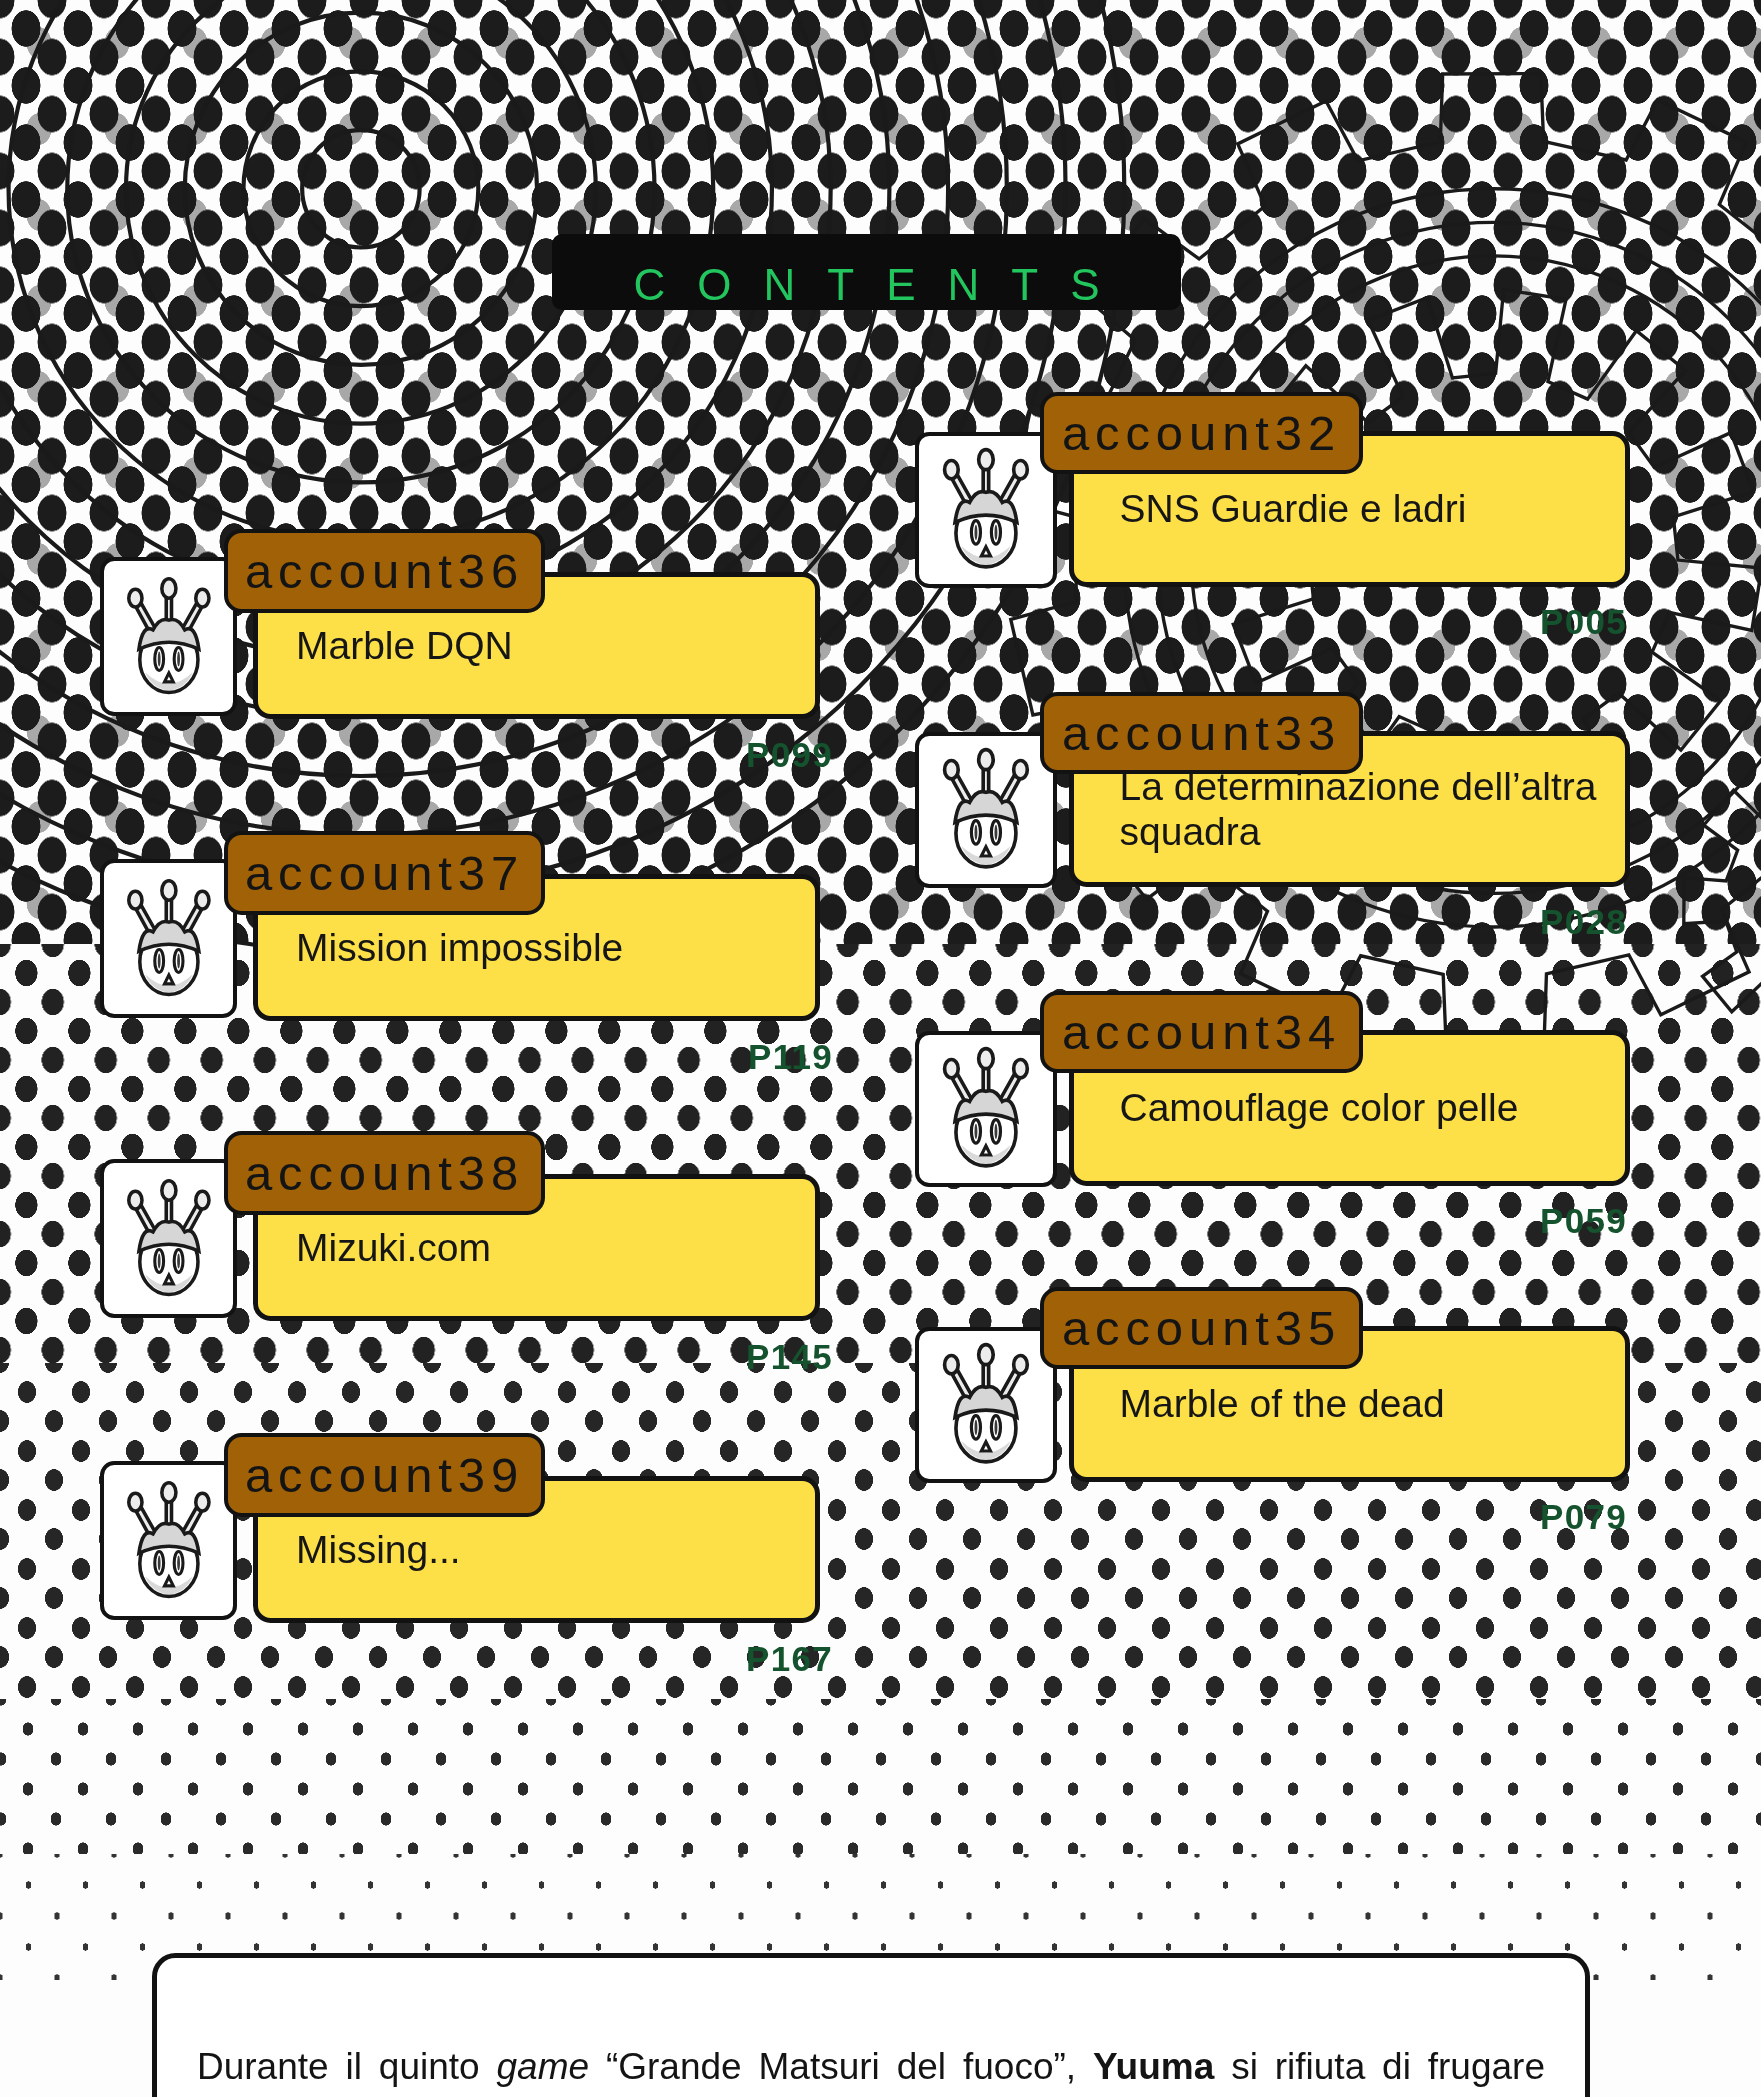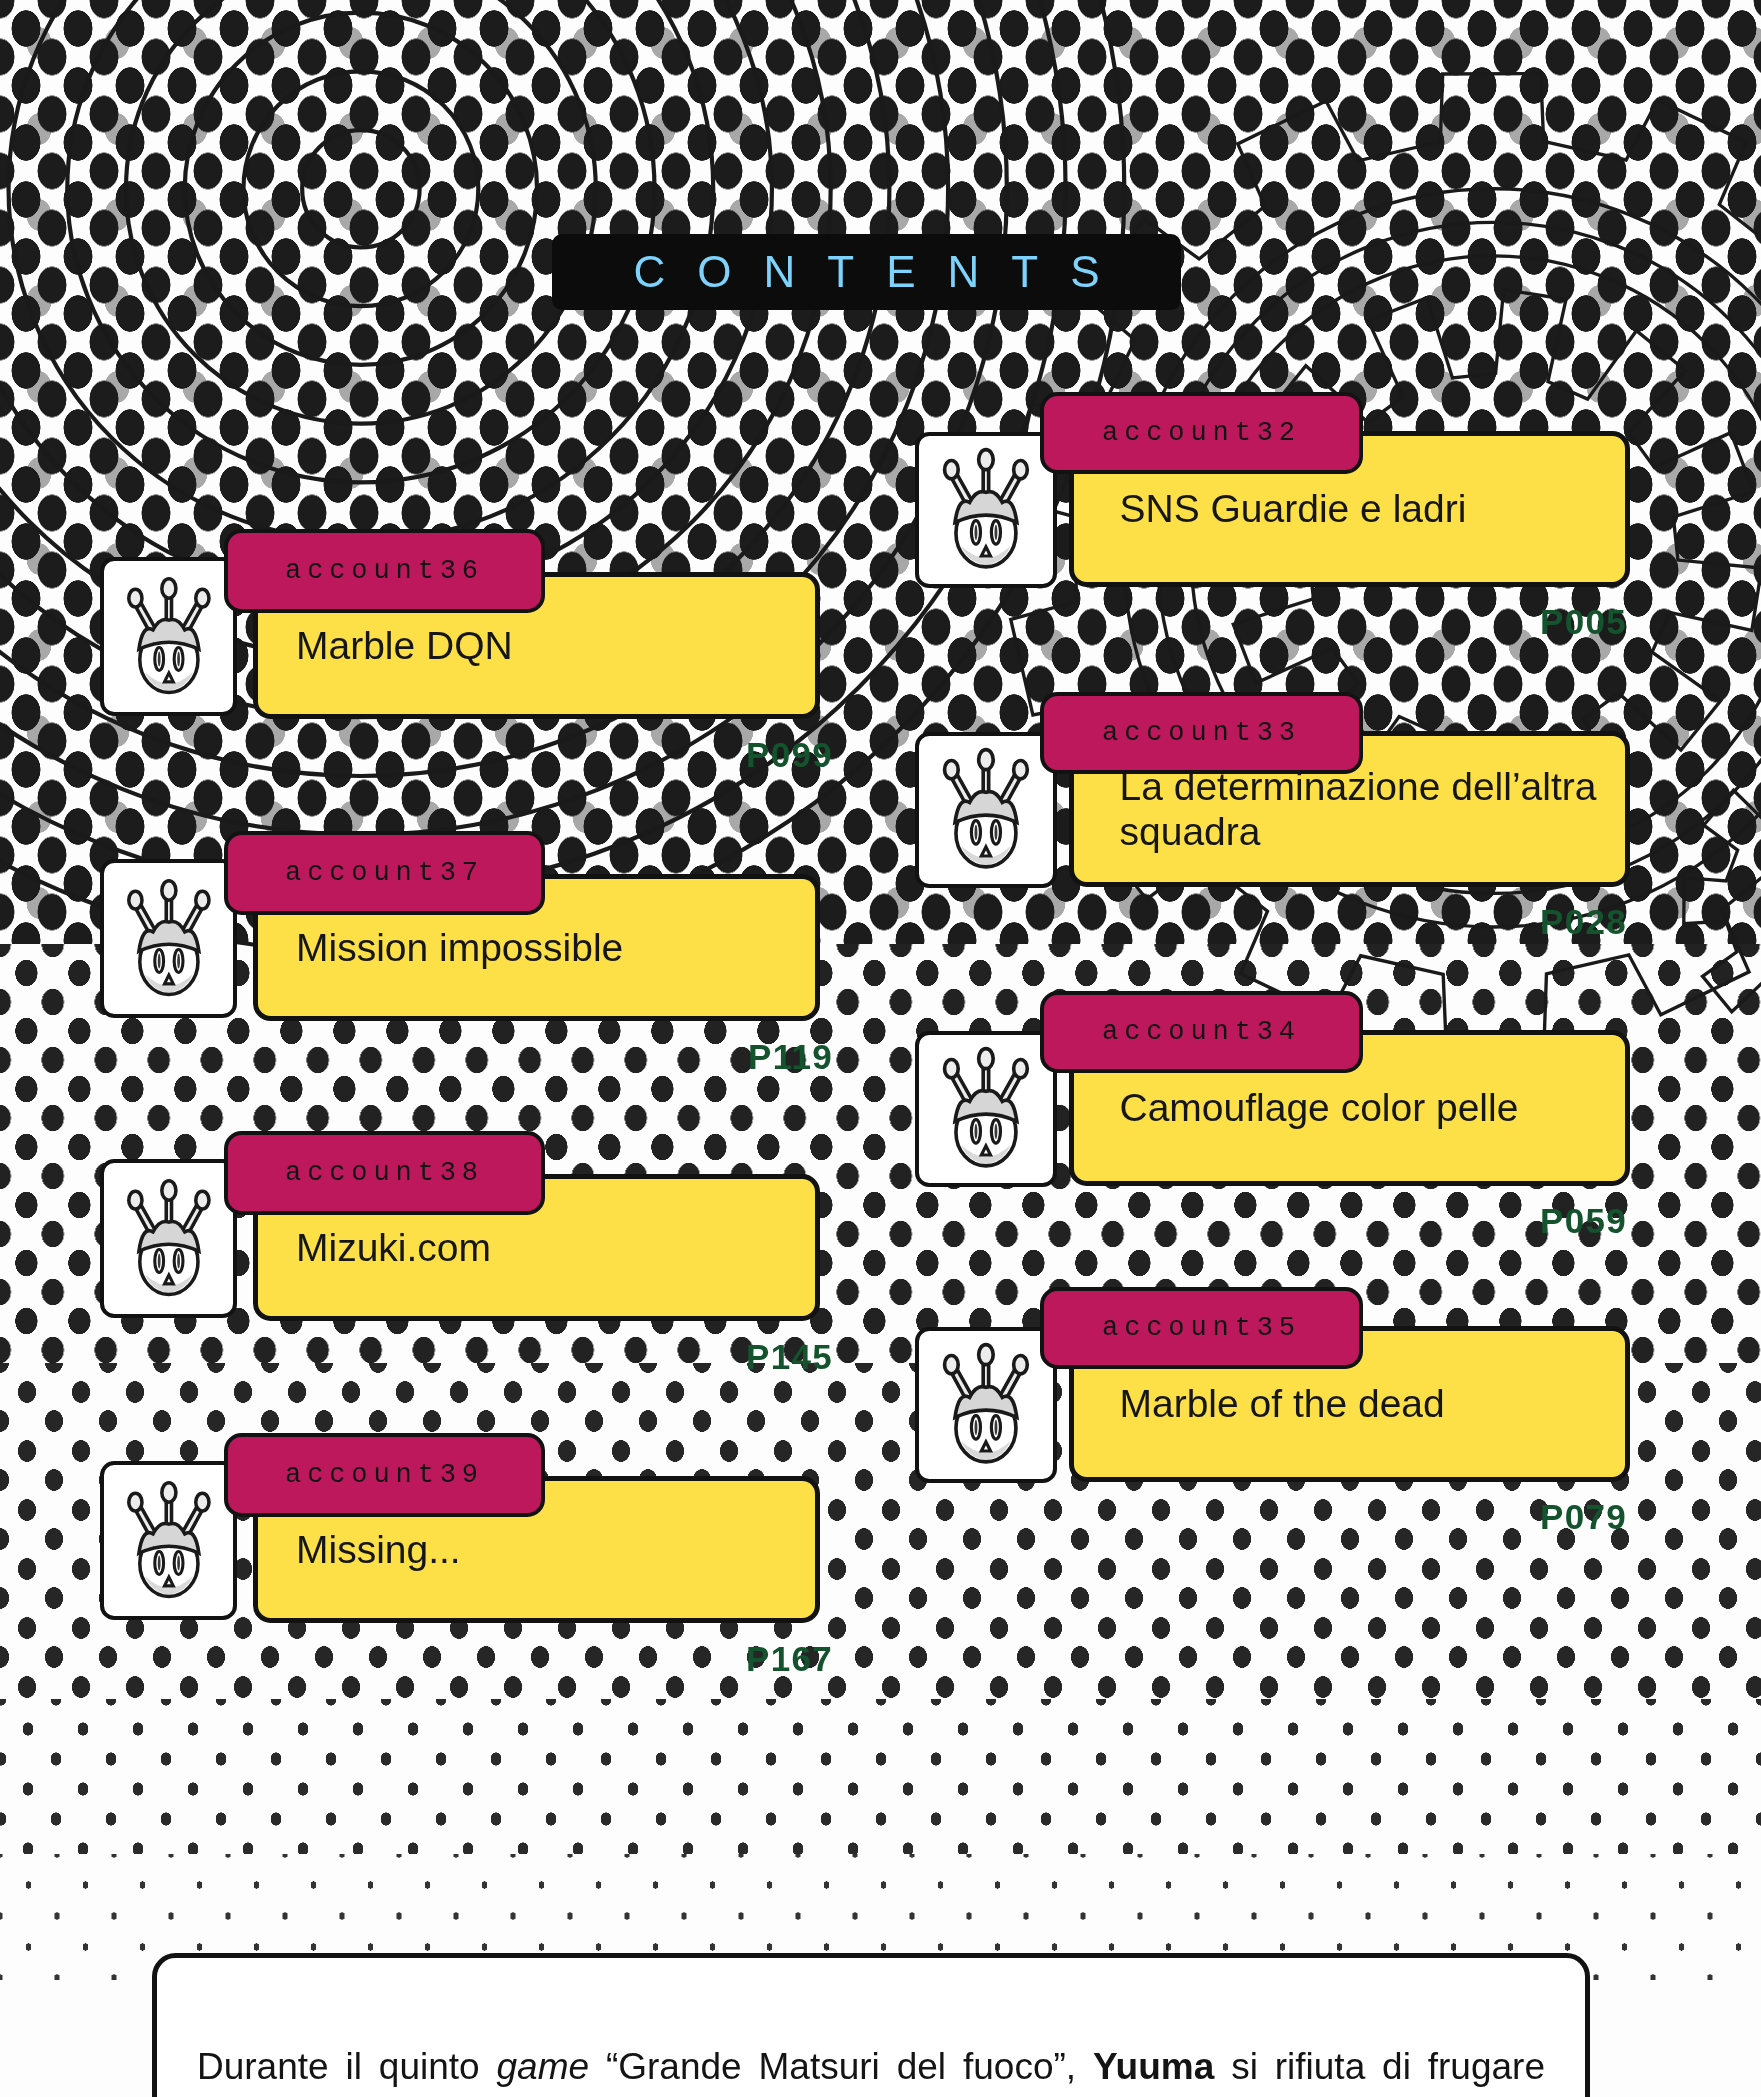--- a/index.html
+++ b/index.html
@@ -37,35 +37,35 @@
   #band5{top:1854px;height:126px;
     background-image:
       radial-gradient(2.9px 3.8px at 28.5px 31px,#333 95%,rgba(0,0,0,0) 100%),
       radial-gradient(2.9px 3.8px at 28.5px 31px,#333 95%,rgba(0,0,0,0) 100%);
     background-size:57px 62px,57px 62px;
     background-position:0 0,28.5px 31px;}
 
   #decor-svg{position:absolute;left:0;top:0;z-index:1}
 
   
-  .head-bar{position:absolute;background:#0c0c0c;border-radius:10px;color:#7dd3fc;
-    display:flex;align-items:center;justify-content:center;z-index:5;
+  .head-bar{position:absolute;background:#0c0c0c;border-radius:10px;color:#22c55e;
+    display:flex;align-items:flex-end;justify-content:center;z-index:5;
     font-family:"Liberation Sans",sans-serif;font-size:44px;letter-spacing:32px;text-indent:32px;}
   #contents-bar{left:552px;top:234px;width:629px;height:76px}
   #story-bar{left:558px;top:1827px;width:620px;height:77px}
 
   
   .entry{position:absolute;width:0;height:0;z-index:2}
   .entry>div{position:absolute}
   .icon-card{background:#fff;border:4.6px solid #121212;border-radius:14.3px;z-index:3;
     display:flex;align-items:center;justify-content:center}
   .icon-card svg{width:82%;height:86%}
-  .acct-label{background:#be185d;border:4.6px solid #121212;border-radius:17.6px;z-index:4;
+  .acct-label{background:#a16207;border:4.6px solid #121212;border-radius:17.6px;z-index:4;
     display:flex;align-items:center;justify-content:center;
-    font-family:Liberation Mono, monospace;font-size:27px;letter-spacing:5.9px;color:#141414}
+    font-family:Liberation Sans, sans-serif;font-size:49px;letter-spacing:5.9px;color:#141414}
   .title-box{background:#fde047;border:5px solid #121212;border-radius:17.6px;z-index:2;
     display:flex;align-items:center;font-family:"Liberation Sans",sans-serif;
     font-size:39px;color:#161616;line-height:1.16}
   .page-num{z-index:4;font-weight:700;font-size:35px;color:#14532d;text-align:right;letter-spacing:1.3px;
     font-family:"Liberation Sans",sans-serif}
 
   .L .icon-card{left:-124px;top:28px;width:137px;height:159px}
   .L .acct-label{left:0;top:0;width:321px;height:84px}
   .L .title-box{left:29px;top:43px;width:567px;height:147px;padding-left:38px}
   .L .page-num{left:420px;top:206px;width:189px}

